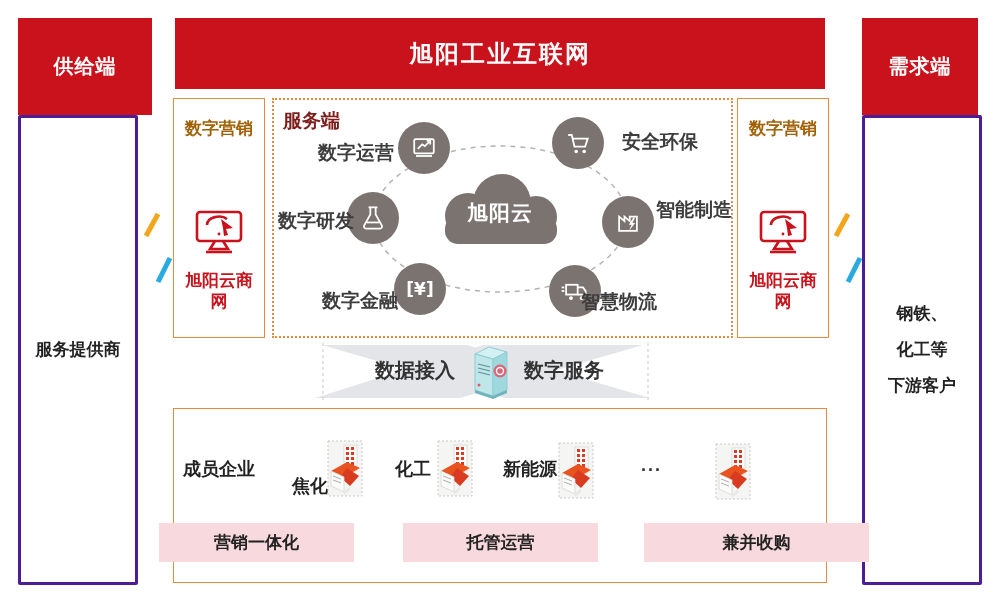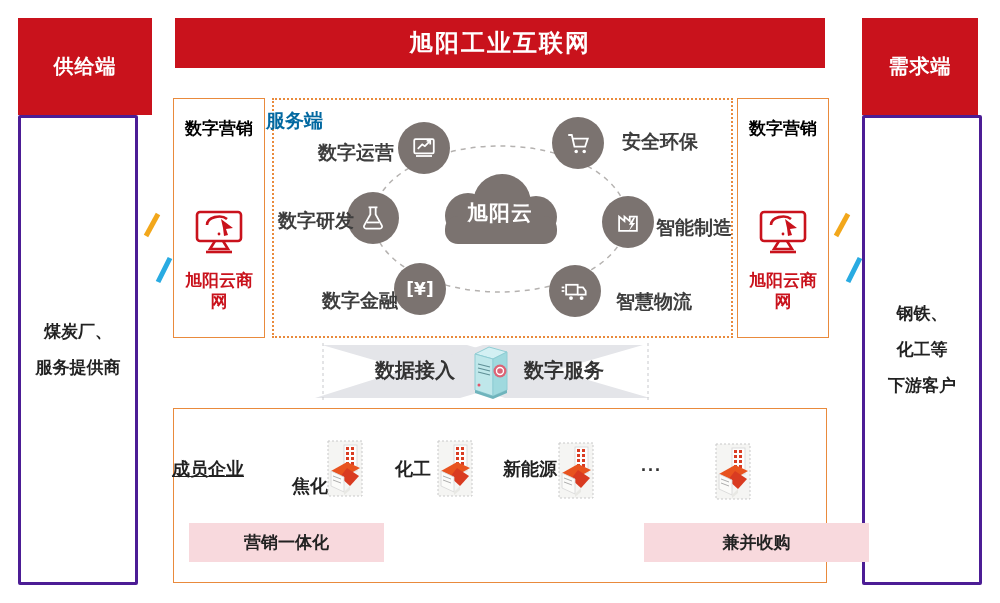--- a/index.html
+++ b/index.html
@@ -11,34 +11,34 @@
   
   .red-head { background:#c9121c; color:#fff; font-weight:bold; font-size:20px;
               display:flex; align-items:center; justify-content:center; letter-spacing:1px; }
 
   
   .side-box { border:3px solid #4c1d95; border-radius:2px; background:#fff;
               display:flex; flex-direction:column; align-items:center; justify-content:center;
               font-weight:bold; color:#222; font-size:17px; line-height:36px; text-align:center; }
 
   
-  #banner { left:175px; top:18px; width:650px; height:50px; font-size:24px; letter-spacing:2px; }
+  #banner { left:175px; top:18px; width:650px; height:71px; font-size:24px; letter-spacing:2px; }
 
   
   .mk-panel { width:92px; height:240px; border:1px solid #e98a3c; background:#fff;
               display:flex; flex-direction:column; align-items:center; }
-  .mk-title { margin-top:18px; color:#000000; font-weight:bold; font-size:17px; }
+  .mk-title { margin-top:18px; color:#a16207; font-weight:bold; font-size:17px; }
   .mk-icon  { margin-top:68px; }
   .mk-site  { margin-top:14px; width:78px; text-align:center; color:#c9121c;
               font-weight:bold; font-size:17px; line-height:21px; }
 
   
   #svc-box { left:272px; top:98px; width:461px; height:240px;
              border:2px dotted #e98a3c; background:#fff; }
-  #svc-label { left:266px; top:108px; color:#0369a1; font-weight:bold; font-size:19px; }
+  #svc-label { left:283px; top:108px; color:#7f1d1d; font-weight:bold; font-size:19px; }
 
   .svc-circle { width:52px; height:52px; border-radius:50%; background:#7b7370;
                 display:flex; align-items:center; justify-content:center; }
   .svc-text { font-size:19px; font-weight:600; color:#3d3d3d; white-space:nowrap;
               transform:translate(-50%,-50%); }
   .yen-glyph { color:#fff; font-weight:bold; font-size:17px; font-family:"DejaVu Sans",sans-serif; }
 
   #cloud-wrap { left:428px; top:172px; width:144px; height:76px; }
   #cloud-label { left:500px; top:213px; transform:translate(-50%,-50%);
                  color:#fff; font-weight:bold; font-size:21px; letter-spacing:1px; white-space:nowrap; }
@@ -57,21 +57,20 @@
 </style>
 </head>
 <body>
 
 <div id="canvas">
 
   <div class="abs red-head" style="left:18px; top:18px; width:134px; height:97px;">
     <span>供给端</span>
   </div>
   <div class="abs side-box" style="left:18px; top:115px; width:120px; height:470px;">
-    <div>煤炭厂、</div>
     <div>服务提供商</div>
   </div>
 
   <div class="abs red-head" style="left:862px; top:18px; width:116px; height:97px;">
     <span>需求端</span>
   </div>
   <div class="abs side-box" style="left:862px; top:115px; width:120px; height:470px;">
     <div>钢铁、</div>
     <div>化工等</div>
     <div>下游客户</div>
@@ -193,22 +192,22 @@
       <circle cx="25.5" cy="26" r="2.2" fill="#fff"></circle>
       <line x1="3" y1="14" x2="6" y2="14" stroke="#fff" stroke-width="2"></line>
       <line x1="3" y1="18" x2="6" y2="18" stroke="#fff" stroke-width="2"></line>
     </svg>
   </div>
 
   <div class="abs svc-text" style="left:356px; top:153px;">数字运营</div>
   <div class="abs svc-text" style="left:316px; top:221px;">数字研发</div>
   <div class="abs svc-text" style="left:360px; top:301px;">数字金融</div>
   <div class="abs svc-text" style="left:660px; top:142px;">安全环保</div>
-  <div class="abs svc-text" style="left:694px; top:228px;">智能制造</div>
-  <div class="abs svc-text" style="left:654px; top:302px;">智慧物流</div>
+  <div class="abs svc-text" style="left:694px; top:210px;">智能制造</div>
+  <div class="abs svc-text" style="left:619px; top:302px;">智慧物流</div>
 
   <svg class="abs" style="left:310px; top:343px;" width="380" height="57" viewBox="0 0 380 57">
     <polygon points="12,2 157,2 340,55 195,55" fill="#e4e5e9"></polygon>
     <polygon points="173,2 333,2 150,55 5,55" fill="#e4e5e9"></polygon>
     <line x1="13" y1="0" x2="13" y2="57" stroke="#c8c9cd" stroke-width="1" stroke-dasharray="3 3"></line>
     <line x1="338" y1="0" x2="338" y2="57" stroke="#c8c9cd" stroke-width="1" stroke-dasharray="3 3"></line>
   </svg>
   <div class="abs funnel-text" style="left:415px; top:370px;">数据接入</div>
   <div class="abs funnel-text" style="left:564px; top:370px;">数字服务</div>
   <svg class="abs" style="left:468px; top:343px;" width="44" height="58" viewBox="0 0 44 58">
@@ -218,21 +217,21 @@
     <circle cx="32" cy="28" r="6.5" fill="#e2566a" opacity="0.9"></circle>
     <circle cx="32" cy="28" r="3.5" fill="none" stroke="#fff" stroke-width="1.4"></circle>
     <line x1="10" y1="21" x2="22" y2="24" stroke="#5f8f96" stroke-width="1.2"></line>
     <line x1="10" y1="25" x2="22" y2="28" stroke="#5f8f96" stroke-width="1.2"></line>
     <line x1="10" y1="29" x2="22" y2="32" stroke="#5f8f96" stroke-width="1.2"></line>
     <circle cx="11" cy="42" r="1.5" fill="#e2566a"></circle>
     <polygon points="7,47 25,53 39,47 39,50 25,56 7,50" fill="#6fb4bc"></polygon>
   </svg>
 
   <div class="abs" id="members-box"></div>
-  <div class="abs mb-label" style="left:172px; top:457px;text-decoration:underline;">成员企业</div>
+  <div class="abs mb-label" style="left:183px; top:457px;">成员企业</div>
   <div class="abs mb-label" style="left:292px; top:457px;margin-top:17px;">焦化</div>
   <div class="abs mb-label" style="left:395px; top:457px;">化工</div>
   <div class="abs mb-label" style="left:503px; top:457px;">新能源</div>
   <div class="abs dots" style="left:641px; top:455px;">...</div>
 
   <svg class="abs" style="left:327px; top:440px;" width="36" height="57" viewBox="0 0 36 57">
     <rect x="1" y="1" width="34" height="55" fill="#f5f5f3" stroke="#c9c9c9" stroke-width="1" stroke-dasharray="2 2"></rect>
     <rect x="17" y="5" width="13" height="26" fill="#fdfdfd" stroke="#d5d5d5" stroke-width="0.8"></rect>
     <g fill="#d93b21">
       <rect x="19" y="7" width="3" height="3"></rect>
@@ -305,20 +304,23 @@
         <rect x="24" y="22" width="3" height="3"></rect>
     </g>
     <polygon points="4,31 20,22 33,28 17,37" fill="#e8531f"></polygon>
     <polygon points="20,28 32,36 23,46 13,37" fill="#d93b21"></polygon>
     <polygon points="4,31 17,37 17,52 4,46" fill="#fbfbf9" stroke="#d5d5d5" stroke-width="0.8"></polygon>
     <line x1="6" y1="36" x2="14" y2="39" stroke="#999" stroke-width="0.8"></line>
     <line x1="6" y1="40" x2="14" y2="43" stroke="#999" stroke-width="0.8"></line>
     <polygon points="17,52 23,46 23,50 17,55" fill="#e8e8e4"></polygon>
   </svg>
 
-  <div class="abs pink-bar" style="left:189px; width:195px;">
+  <div class="abs pink-bar" style="left:159px; width:195px;">
     <span>营销一体化</span>
+  </div>
+  <div class="abs pink-bar" style="left:403px; width:195px;">
+    <span>托管运营</span>
   </div>
   <div class="abs pink-bar" style="left:644px; width:225px;">
     <span>兼并收购</span>
   </div>
 
 </div>
 
 </body></html>

